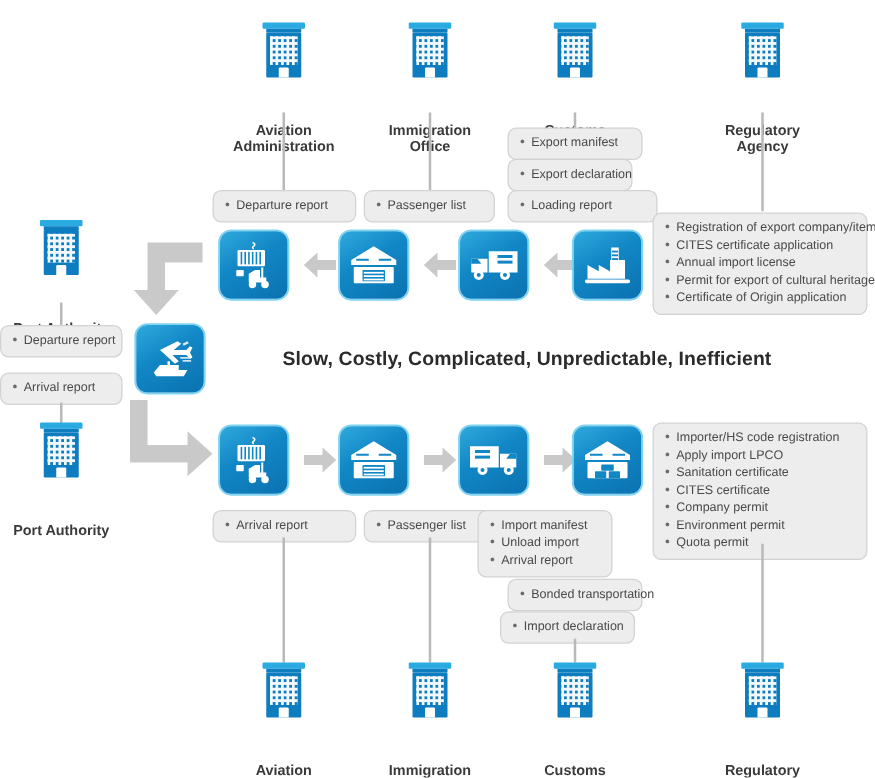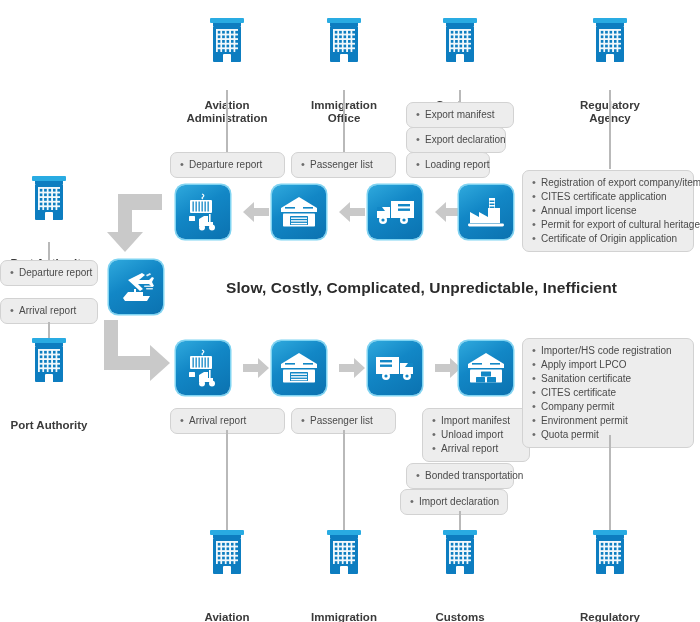--- a/index.html
+++ b/index.html
@@ -130,21 +130,21 @@
   <div class="box" style="left:406px;top:102px;width:108px;">
     <ul>
         <li>Export manifest</li>
       </ul>
   </div>
   <div class="box" style="left:406px;top:127px;width:100px;">
     <ul>
         <li>Export declaration</li>
       </ul>
   </div>
-  <div class="box" style="left:406px;top:152px;width:84px;">
+  <div class="box" style="left:406px;top:152px;width:120px;">
     <ul>
         <li>Loading report</li>
       </ul>
   </div>
   <div class="box" style="left:522px;top:170px;width:172px;">
     <ul>
       <li>Registration of export company/item</li>
       <li>CITES certificate application</li>
       <li>Annual import license</li>
       <li>Permit for export of cultural heritage</li>
@@ -386,21 +386,21 @@
   <div class="box" style="left:170px;top:408px;width:115px;">
     <ul>
         <li>Arrival report</li>
       </ul>
   </div>
   <div class="box" style="left:291px;top:408px;width:105px;">
     <ul>
         <li>Passenger list</li>
       </ul>
   </div>
-  <div class="box" style="left:422px;top:408px;width:108px;">
+  <div class="box" style="left:382px;top:408px;width:108px;">
     <ul>
       <li>Import manifest</li>
       <li>Unload import</li>
       <li>Arrival report</li>
     </ul>
   </div>
   <div class="box" style="left:406px;top:463px;width:108px;">
     <ul>
         <li>Bonded transportation</li>
       </ul>

